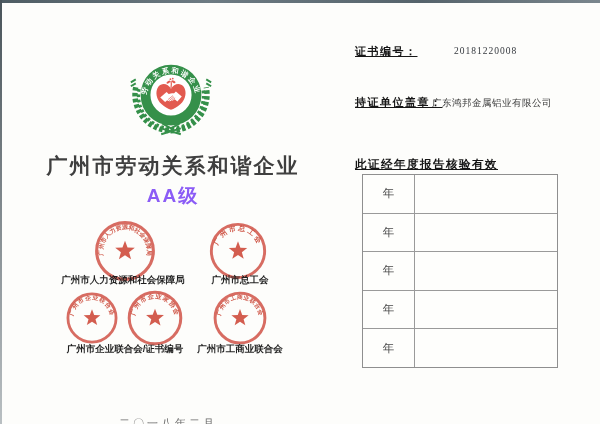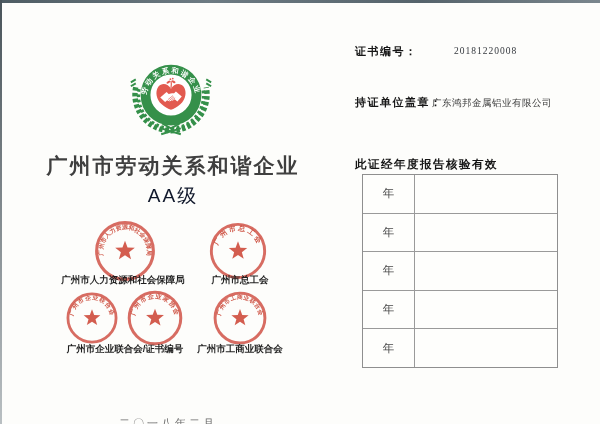--- a/index.html
+++ b/index.html
@@ -11,30 +11,30 @@
   }
   .top-edge{position:absolute;left:0;top:0;width:600px;height:3px;
     background:linear-gradient(90deg,#4e5c63,#6d7b83 35%,#55636b 70%,#7a868d);}
   .left-edge{position:absolute;left:0;top:0;width:2px;height:424px;
     background:linear-gradient(180deg,#49545a,#8d9599 60%,#b9bfc2);}
   .abs{position:absolute;}
   
   .title-l1{left:40px;top:152px;width:266px;text-align:center;
     font-size:21px;font-weight:600;letter-spacing:2px;color:#3f3f3f;}
   .title-l2{left:40px;top:183px;width:266px;text-align:center;
-    font-size:19px;font-weight:400;letter-spacing:2px;color:#0f172a;}
+    font-size:19px;font-weight:700;letter-spacing:2px;color:#8b5cf6;}
   .seal-label{font-size:9.5px;font-weight:700;color:#1f1f1f;text-align:center;white-space:nowrap;}
   .lbl1{left:40px;top:274px;width:166px;}
   .lbl2{left:198px;top:274px;width:84px;}
   .lbl3{left:38px;top:343px;width:174px;}
   .lbl4{left:194px;top:343px;width:92px;}
   .date{left:60px;top:372px;width:216px;text-align:center;
     font-size:11px;color:#6b6b6b;letter-spacing:3px;margin-top:44px;}
   
-  .field-label{font-size:11px;font-weight:700;color:#161616;letter-spacing:1.5px;white-space:nowrap;}
+  .field-label{font-size:11px;font-weight:700;color:#161616;letter-spacing:1.5px;white-space:nowrap;text-decoration:underline;}
   .cert-no-label{left:355px;top:44px;}
   .cert-no-value{left:410px;top:46px;font-family:"Liberation Serif","DejaVu Serif",serif;
     font-size:9.5px;color:#33373d;letter-spacing:1px;padding-left:44px;}
   .holder-label{left:355px;top:95px;}
   .holder-value{left:432px;top:97px;font-size:9.5px;color:#3a3a3a;letter-spacing:0.5px;}
   .verif-title{left:355px;top:157px;font-size:11.5px;}
   .verif-table{left:362px;top:174px;width:196px;height:194px;
     border:1px solid #8f8f8f;display:flex;flex-direction:column;box-sizing:border-box;background:#fefefc;}
   .vrow{flex:1;display:flex;}
   .vrow:not(:last-child){border-bottom:1px solid #9a9a9a;}

